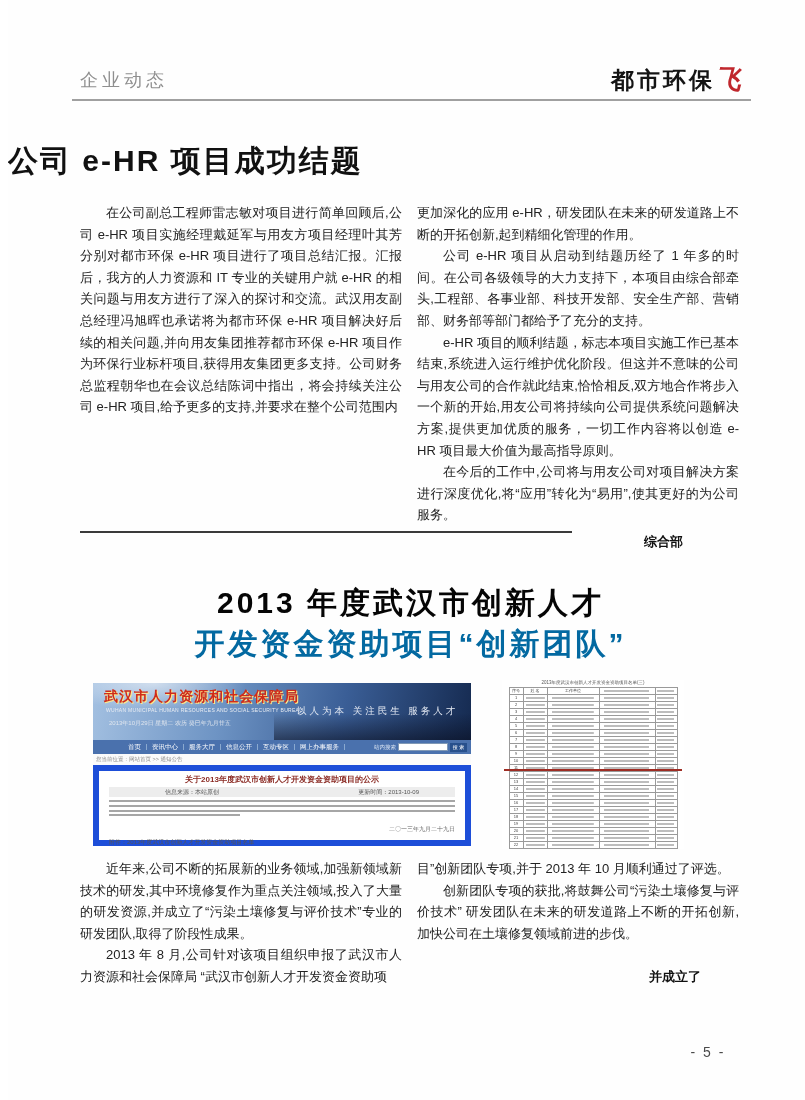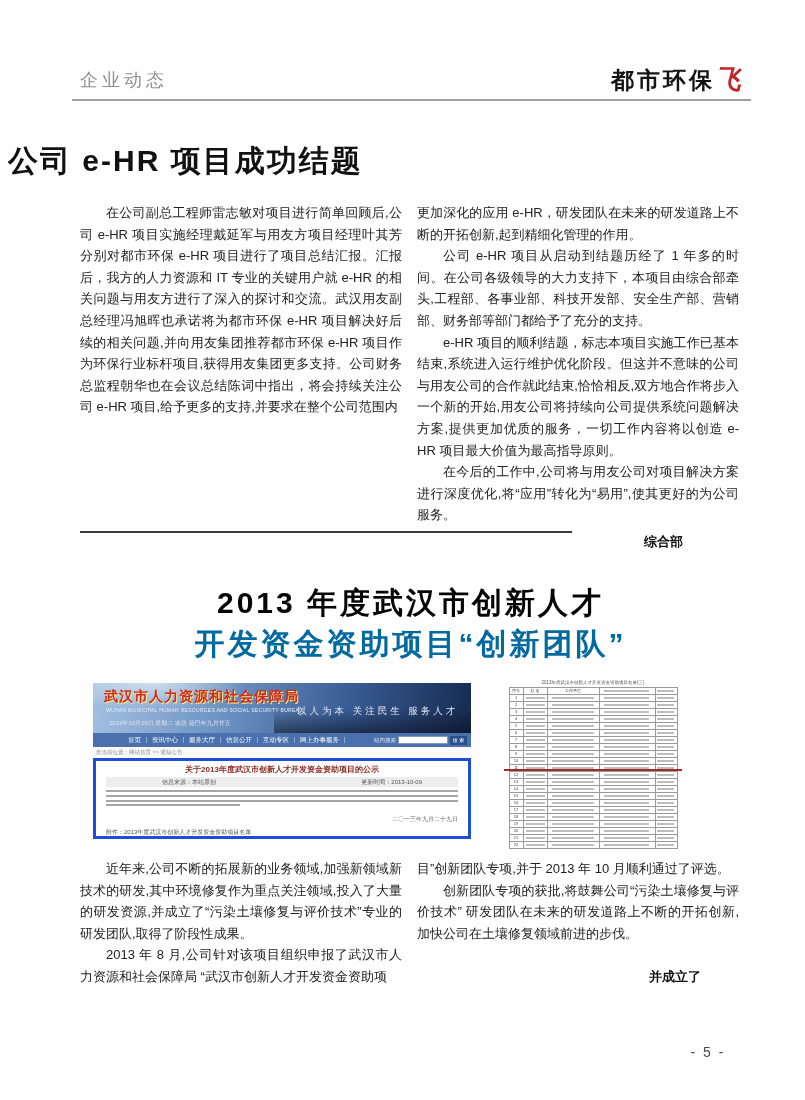--- a/index.html
+++ b/index.html
@@ -29,41 +29,41 @@
   
   .sep { position:absolute; left:72px; top:531px; width:492px; border-top:2px solid #3a3a3a; }
 
   
   .a2-small { position:absolute; left:0; right:0; top:556px; text-align:center; font-size:21px; font-weight:bold; letter-spacing:1px; color:#111; }
   .a2-t1 { position:absolute; left:0; right:0; top:583px; text-align:center; font-size:30px; font-weight:bold; letter-spacing:3px; color:#050505; }
   .a2-t2 { position:absolute; left:0; right:0; top:624px; text-align:center; font-size:30px; font-weight:bold; letter-spacing:3px; color:#0369a1; }
 
   
   .webshot { position:absolute; left:85px; top:683px; width:378px; height:165px; background:#fff; }
-  .banner { position:relative; height:50px; overflow:hidden;
+  .banner { position:relative; height:57px; overflow:hidden;
     background:
       radial-gradient(ellipse 150px 45px at 16% 0%, rgba(255,255,255,.6), rgba(255,255,255,0) 62%),
       linear-gradient(100deg,#a3c0e1 0%, #6e94c4 34%, #3a5e96 66%, #152a50 100%); }
   .banner::after { content:""; position:absolute; right:0; bottom:0; width:52%; height:48%;
       background:linear-gradient(to top, rgba(8,12,28,.55), rgba(8,12,28,0)); }
   .wtitle { position:absolute; left:11px; top:5px; font-size:14px; font-weight:bold; color:#cf2b1a;
       text-shadow:1px 1px 0 #ffe98a; letter-spacing:1px; z-index:2; }
   .wtitle-en { position:absolute; left:13px; top:24px; font-size:5px; color:#e9edf4; letter-spacing:.3px; z-index:2; }
   .wslogan { position:absolute; left:204px; top:22px; font-size:9.5px; color:#e4e9f2; letter-spacing:3px; z-index:2; }
   .wdate { position:absolute; left:16px; top:36px; font-size:6px; color:#dfe5ee; z-index:2; }
   .wnav { display:flex; align-items:center; height:14px; background:#4a71ad; color:#fff; font-size:6.5px; padding-left:30px; }
   .wnav .it { padding:0 5px; border-right:1px solid #8aa9cf; line-height:1; }
   .wnav .it:last-of-type { border-right:none; }
   .wsearch { margin-left:auto; display:flex; align-items:center; gap:2px; padding-right:4px; }
   .wsearch .lbl { font-size:5.5px; color:#dfe8f5; }
   .wsearch .box { width:50px; height:8px; background:#fff; border:1px solid #8098b5; box-sizing:border-box; }
   .wsearch .btn { width:17px; height:9px; background:#28508c; color:#fff; font-size:5px;
       display:flex; align-items:center; justify-content:center; }
   .wcrumb { height:11px; font-size:5.5px; color:#8a8a8a; display:flex; align-items:center; padding-left:3px; background:#fbfbfb; }
-  .wpanel { border:3px solid #1d4ed8; background:#fff; height:81px; padding:3px 10px; box-sizing:border-box; }
+  .wpanel { border:6px solid #1d4ed8; background:#fff; height:81px; padding:3px 10px; box-sizing:border-box; }
   .wh { text-align:center; font-size:8px; font-weight:bold; color:#8b2b24; }
   .winfo { margin-top:2px; background:#ededed; height:10px; display:flex; align-items:center;
       justify-content:space-between; padding:0 36px 0 56px; font-size:6px; color:#555; }
   .wbody { margin-top:3px; height:14px; background:repeating-linear-gradient(to bottom,#a6a6a6 0 1.8px, transparent 1.8px 5px); }
   .wbody-short { width:38%; height:5px; background:repeating-linear-gradient(to bottom,#a6a6a6 0 1.8px, transparent 1.8px 5px); }
   .wsigndate { text-align:right; font-size:6px; color:#666; margin-top:6px; }
   .wattach { font-size:6px; color:#555; margin-top:4px; }
 
   
   .tableshot { position:absolute; left:494px; top:680px; width:182px; background:#fff; }

